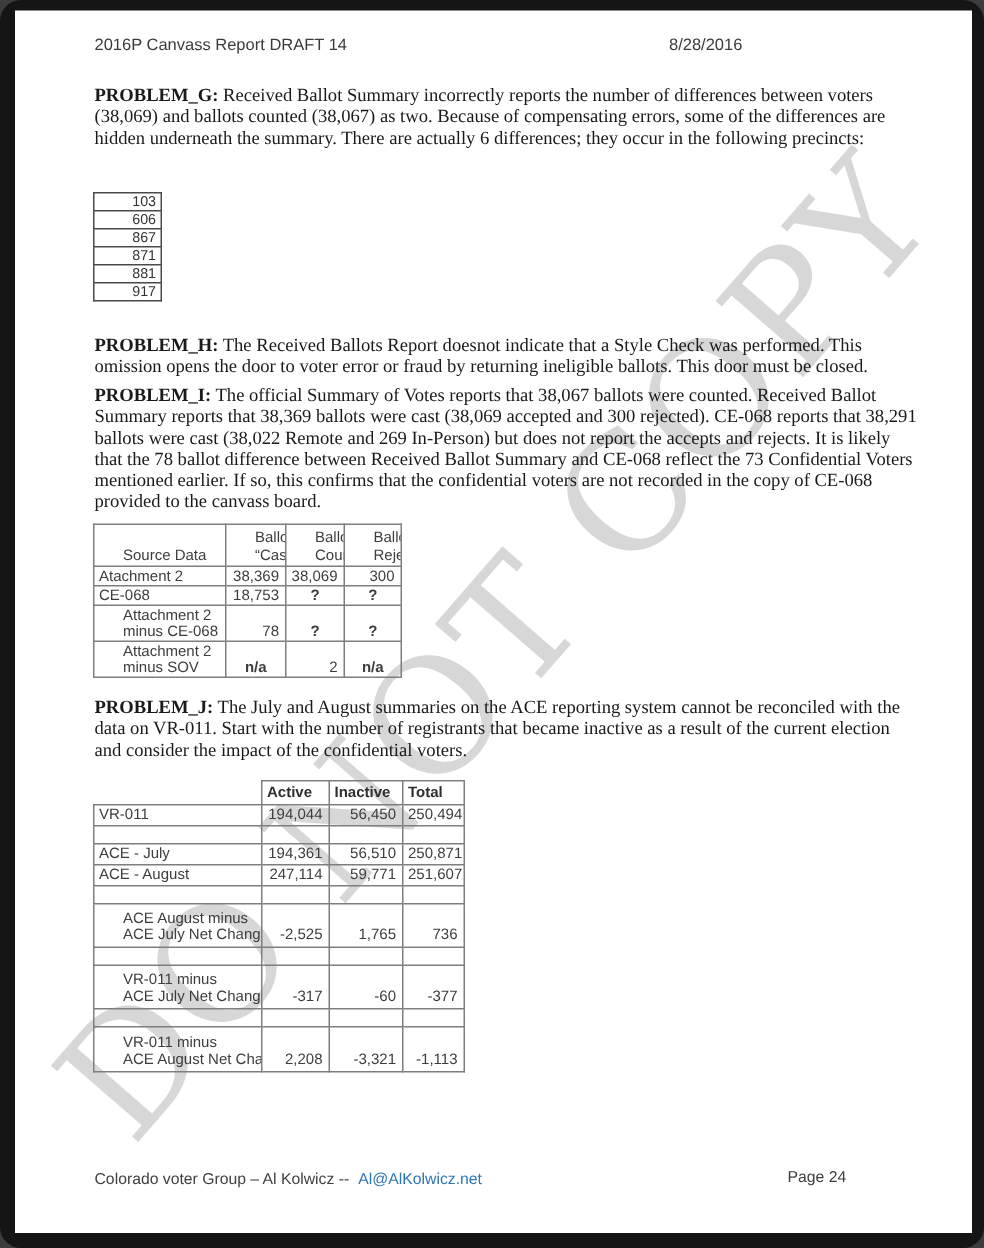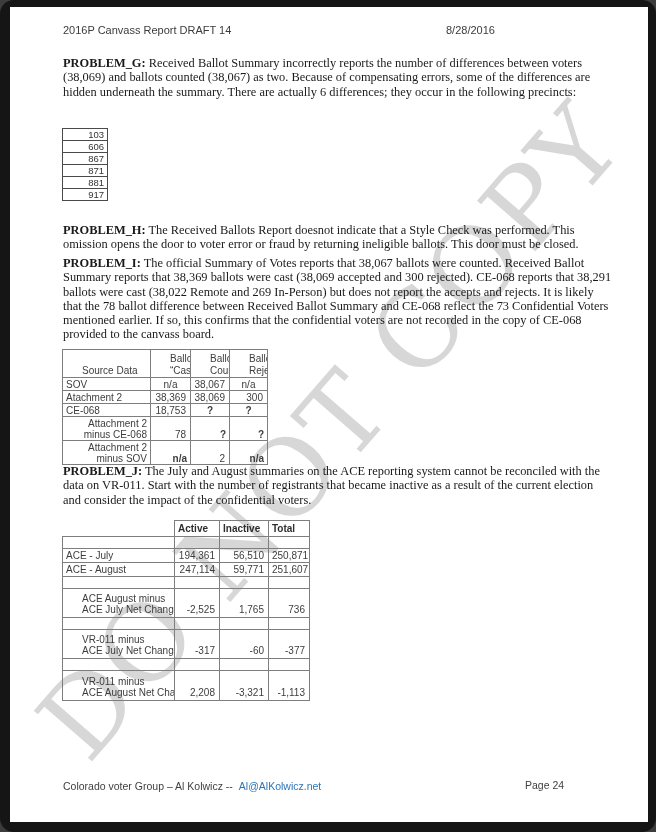--- a/index.html
+++ b/index.html
@@ -47,21 +47,21 @@
   table.xl td.num { text-align:right; padding-right:4px; }
   table.xl td.ctr { text-align:center; }
   table.xl td.bold { font-weight:bold; }
   table.xl td .ln { display:block; line-height:11px;padding-left:16px; }
 
   
   .t1 { left:52px; top:342px; width:205px; }
   .t1 tr.hdr td { height:28px; vertical-align:bottom; padding-bottom:1px; }
   .t1 tr.hdr .ln { line-height:11.5px; }
   .t1 tr.single td { height:13px; }
-  .t1 tr.double td { height:24px; vertical-align:bottom;text-align:right; }
+  .t1 tr.double td { height:24px; vertical-align:bottom; }
 
   
   .t2 { left:52px; top:513px; width:247px; }
   .t2 td { font-size:10.5px; }
   .t2 tr.hdr td { height:16px; font-weight:bold; color:#2e2e2e; }
   .t2 td.nb { border:none; }
   .t2 tr.data td { height:14px; }
   .t2 tr.blank td { height:12px; }
   .t2 tr.double td { height:29px; vertical-align:bottom; padding-bottom:2px; }
   .t2 tr.double2 td { height:30px; vertical-align:bottom; padding-bottom:2px; }
@@ -135,26 +135,20 @@
                 <span class="ln">“Cast”</span>
               </td>
           <td>
                 <span class="ln">Ballots</span>
                 <span class="ln">Counted</span>
               </td>
           <td>
                 <span class="ln">Ballots</span>
                 <span class="ln">Rejected</span>
               </td>
-        </tr>
-        <tr class="single">
-          <td>SOV</td>
-          <td class="ctr">n/a</td>
-          <td class="num">38,067</td>
-          <td class="ctr">n/a</td>
         </tr>
         <tr class="single">
           <td>Atachment 2</td>
           <td class="num">38,369</td>
           <td class="num">38,069</td>
           <td class="num">300</td>
         </tr>
         <tr class="single">
           <td>CE-068</td>
           <td class="num">18,753</td>
@@ -194,20 +188,26 @@
             <col style="width:49px">
             <col style="width:41px">
           </colgroup>
         <tbody>
             <tr class="hdr">
           <td class="nb"></td>
           <td>Active</td>
           <td>Inactive</td>
           <td>Total</td>
         </tr>
+        <tr class="data">
+          <td>VR-011</td>
+          <td class="num">194,044</td>
+          <td class="num">56,450</td>
+          <td class="num">250,494</td>
+        </tr>
         <tr class="blank">
               <td></td>
               <td></td>
               <td></td>
               <td></td>
             </tr>
         <tr class="data">
           <td>ACE - July</td>
           <td class="num">194,361</td>
           <td class="num">56,510</td>

